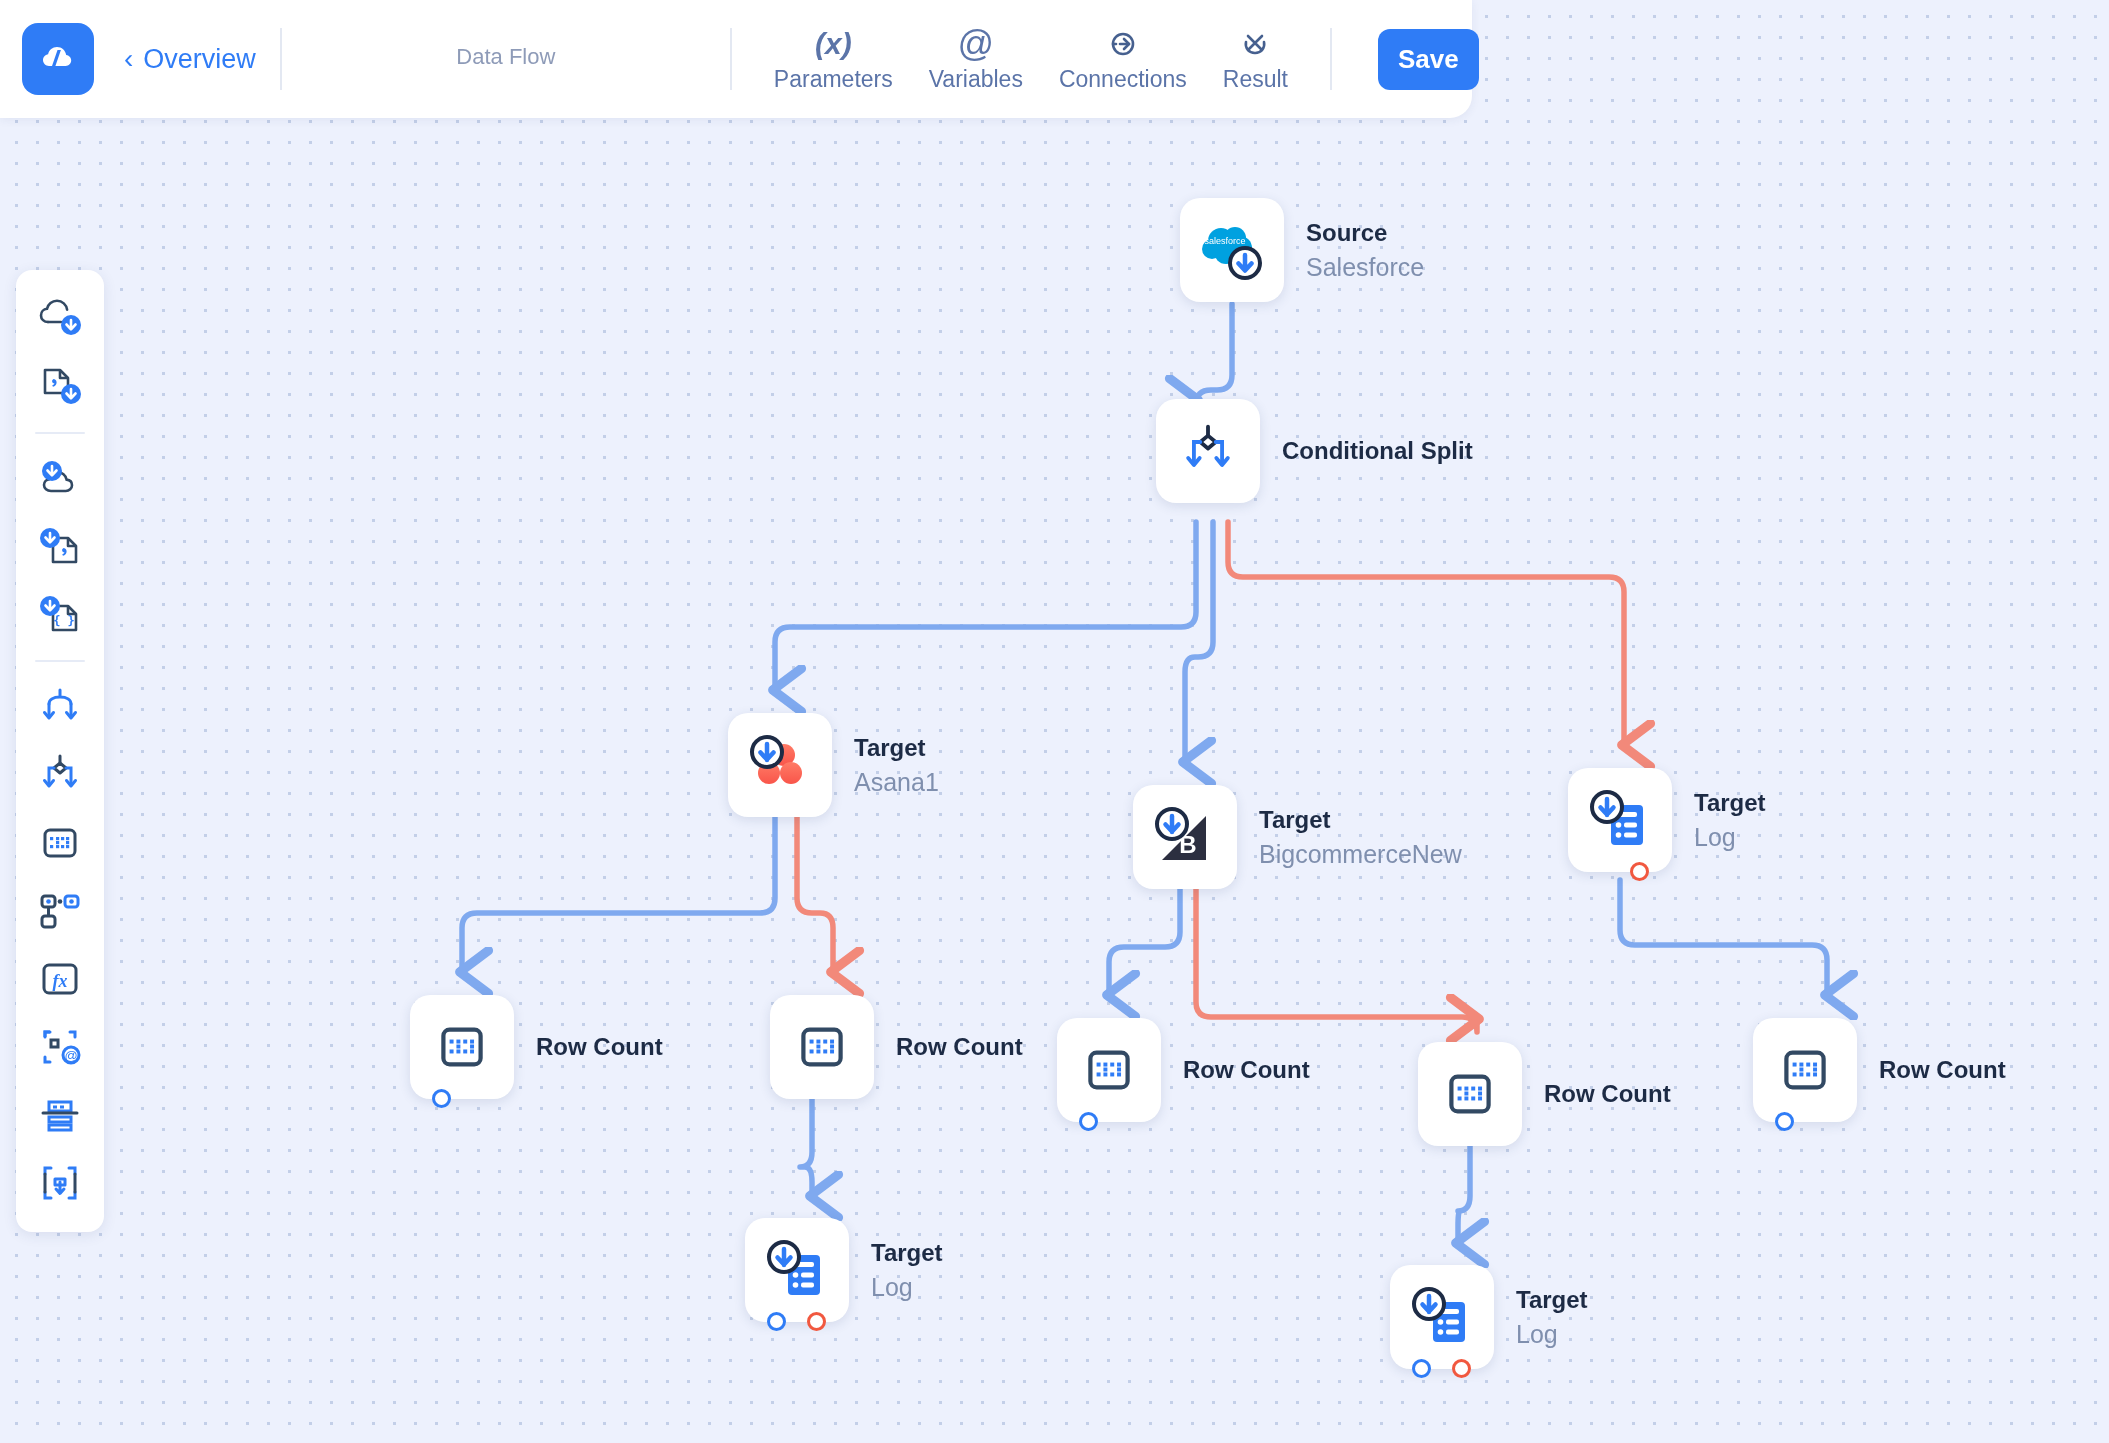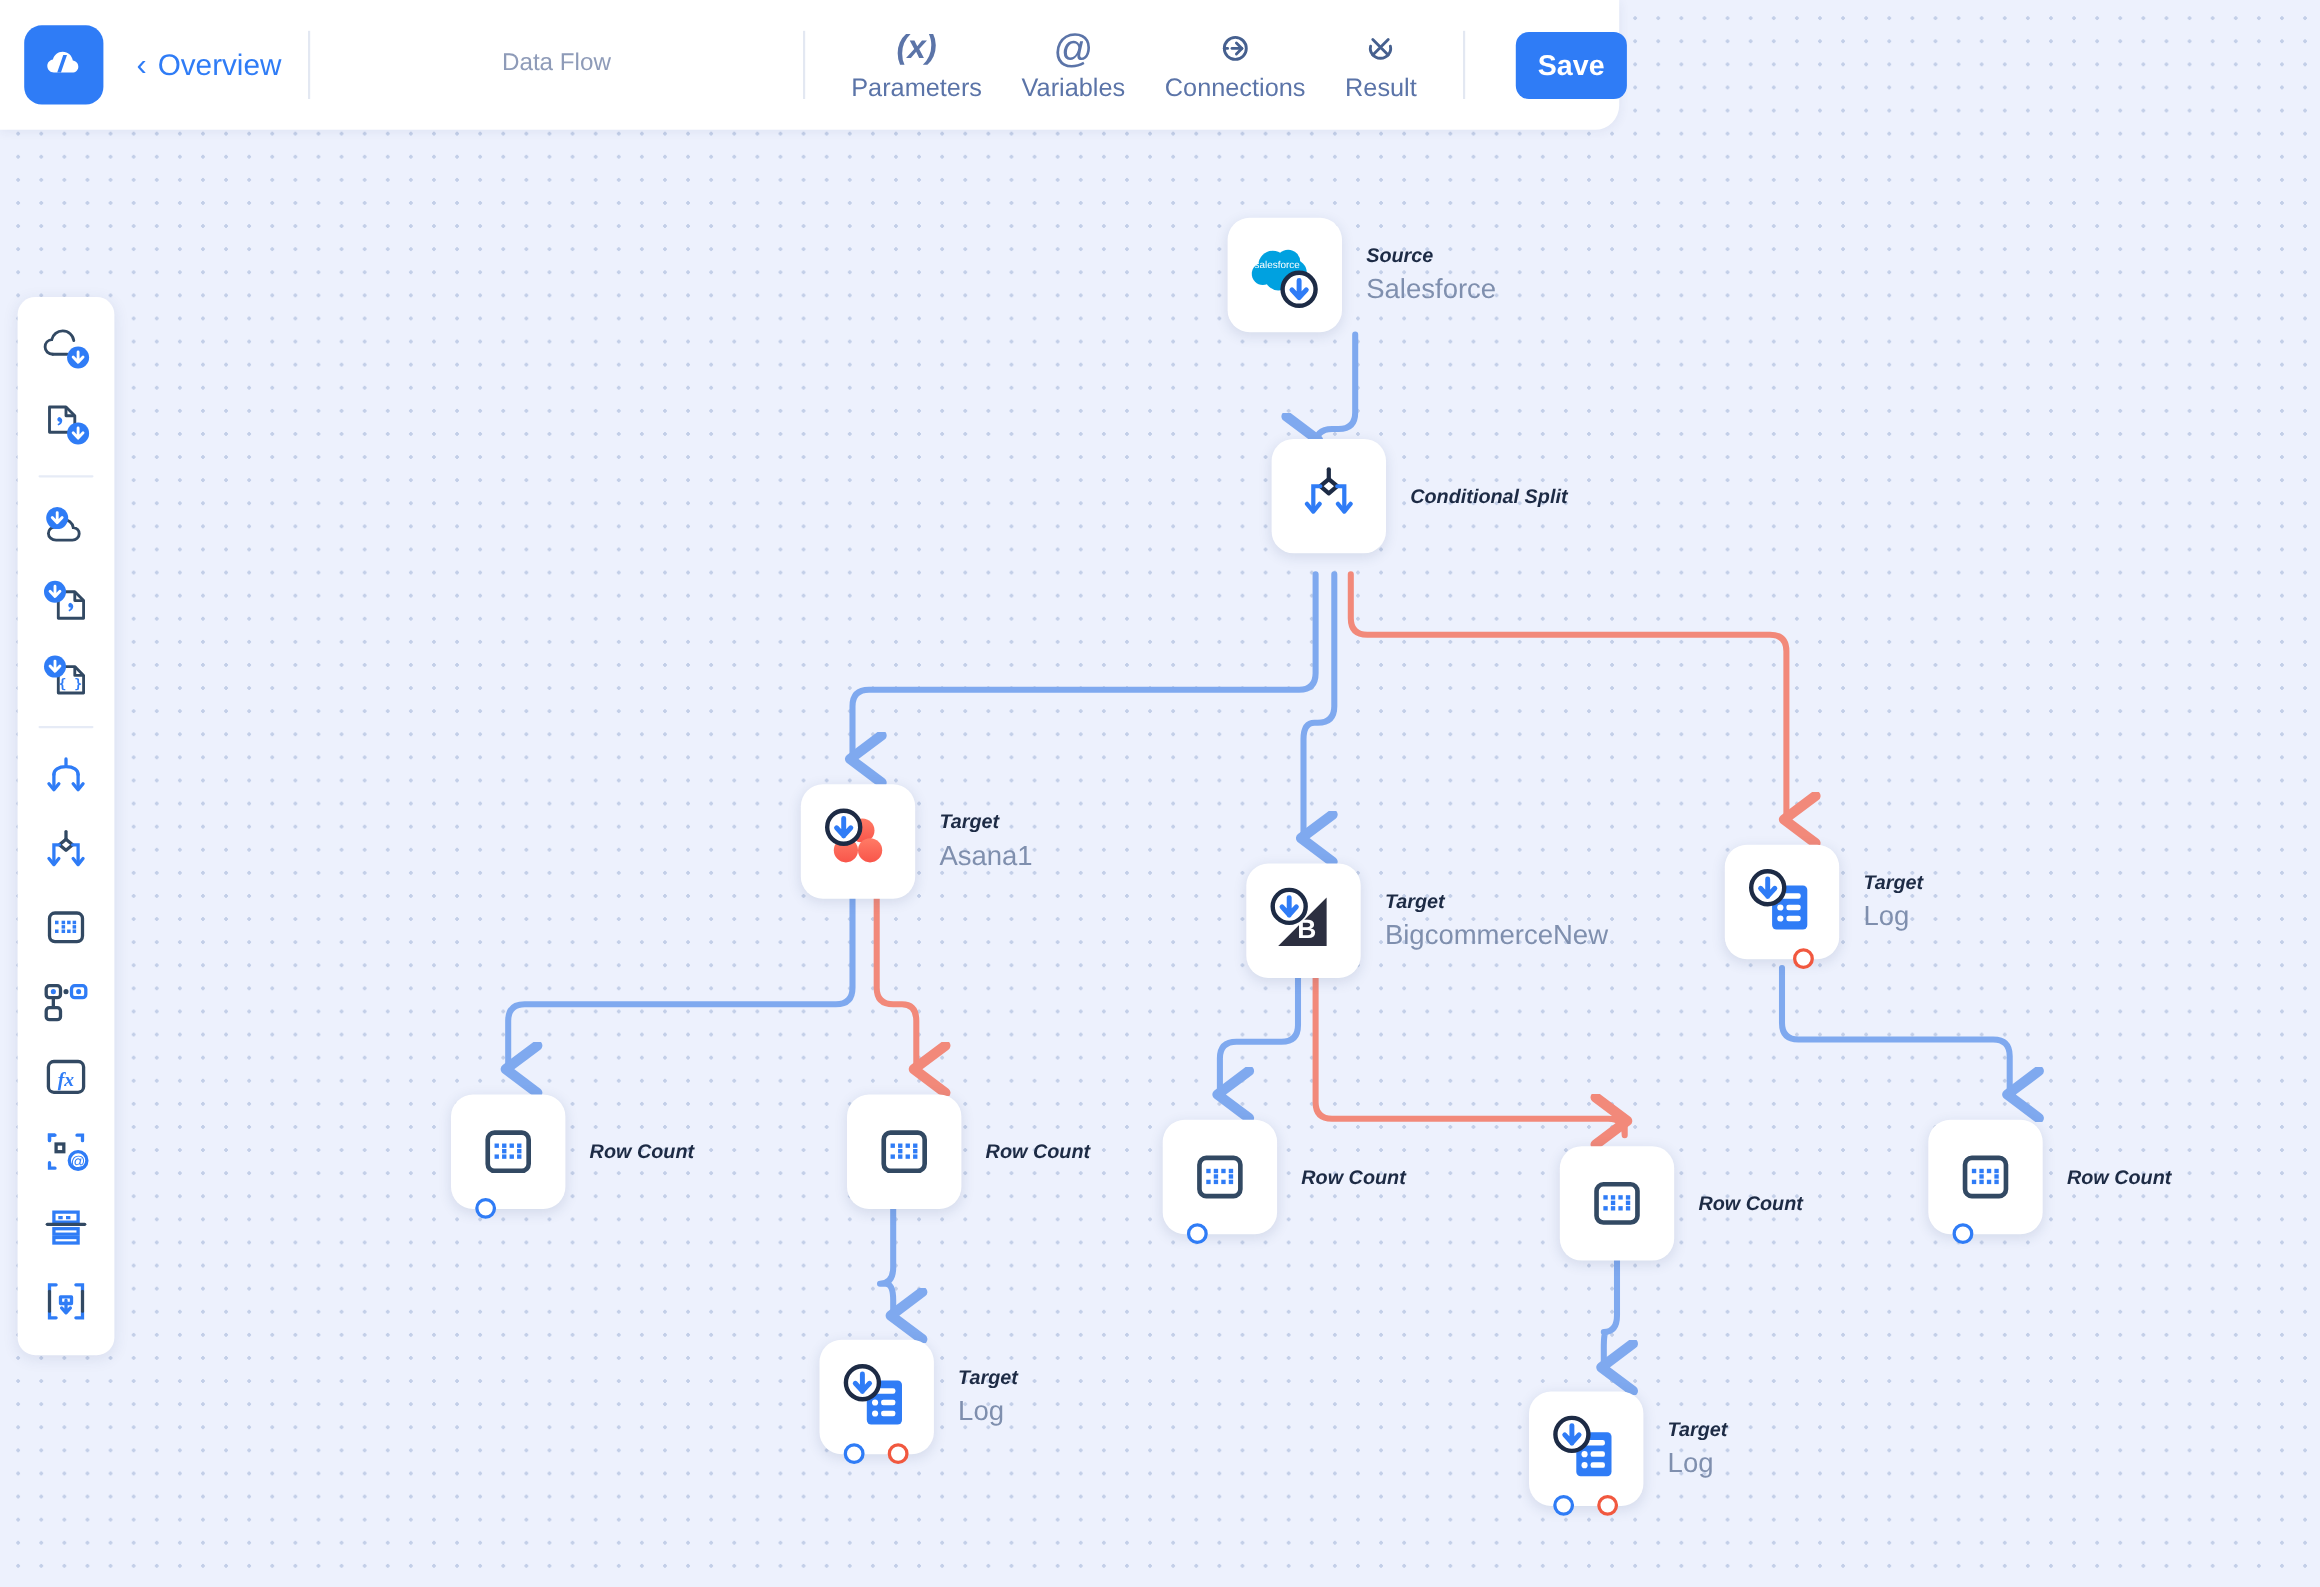--- a/index.html
+++ b/index.html
@@ -73,21 +73,21 @@
 
   
   .node { position: absolute; z-index: 20; display: flex; align-items: flex-start; }
   .node-box {
     width: 104px; height: 104px; background: #fff;
     border-radius: 20px; box-shadow: 0 3px 12px rgba(40,60,110,.13);
     display: flex; align-items: center; justify-content: center;
     position: relative; flex: 0 0 auto; cursor: pointer;
   }
   .node-labels { margin-left: 22px; display: flex; flex-direction: column; justify-content: center; height: 104px; }
-  .node-title { font-size: 18px; font-weight: 700; color: #1d2b45; white-space: nowrap; font-style: italic; }
+  .node-title { font-size: 24px; font-weight: 700; color: #1d2b45; white-space: nowrap; }
   .node-sub { font-size: 25px; color: #7f8fae; margin-top: 6px; white-space: nowrap; }
   .node-labels.single { justify-content: center; }
 
   .port { position: absolute; bottom: -9px; width: 19px; height: 19px; border-radius: 50%; background: #fff; border: 3px solid #2f7cf6; }
   .port.red { border-color: #f1583f; }
   .port.p1 { left: 22px; }
   .port.p2 { left: 62px; }
 </style>
 </head>
 <body>
@@ -319,21 +319,21 @@
     <path d="M1180 889 L1180 932 Q1180 947 1165 947 L1124 947 Q1109 947 1109 962 L1109 995" stroke="#7fa9ef" marker-end="url(#ab)"></path>
 
     <path d="M1196 889 L1196 1002 Q1196 1017 1211 1017 L1462 1017 Q1477 1017 1477 1032 L1477 1019" stroke="#f2897a" marker-end="url(#ar)"></path>
 
     <path d="M1620 880 L1620 930 Q1620 945 1635 945 L1812 945 Q1827 945 1827 960 L1827 995" stroke="#7fa9ef" marker-end="url(#ab)"></path>
 
     <path d="M1470 1146 L1470 1196 Q1470 1211 1458 1211 L1460 1211 Q1458 1211 1458 1226 L1458 1243" stroke="#7fa9ef" marker-end="url(#ab)"></path>
   </g>
 </svg>
 
-<div class="node" style="left:1116px; top:198px;">
+<div class="node" style="left:1180px; top:198px;">
   <div class="node-box">
     <svg width="74" height="74" viewBox="0 0 74 74">
       <g fill="#00a1e0">
         <circle cx="26" cy="28" r="13"></circle>
           <circle cx="40" cy="25" r="11"></circle>
         <circle cx="45" cy="35" r="12"></circle>
           <circle cx="17" cy="36" r="10"></circle>
         <circle cx="31" cy="39" r="12"></circle>
       </g>
       <text x="30" y="31" font-size="9" fill="#fff" text-anchor="middle" font-family="Liberation Sans, sans-serif">salesforce</text>

